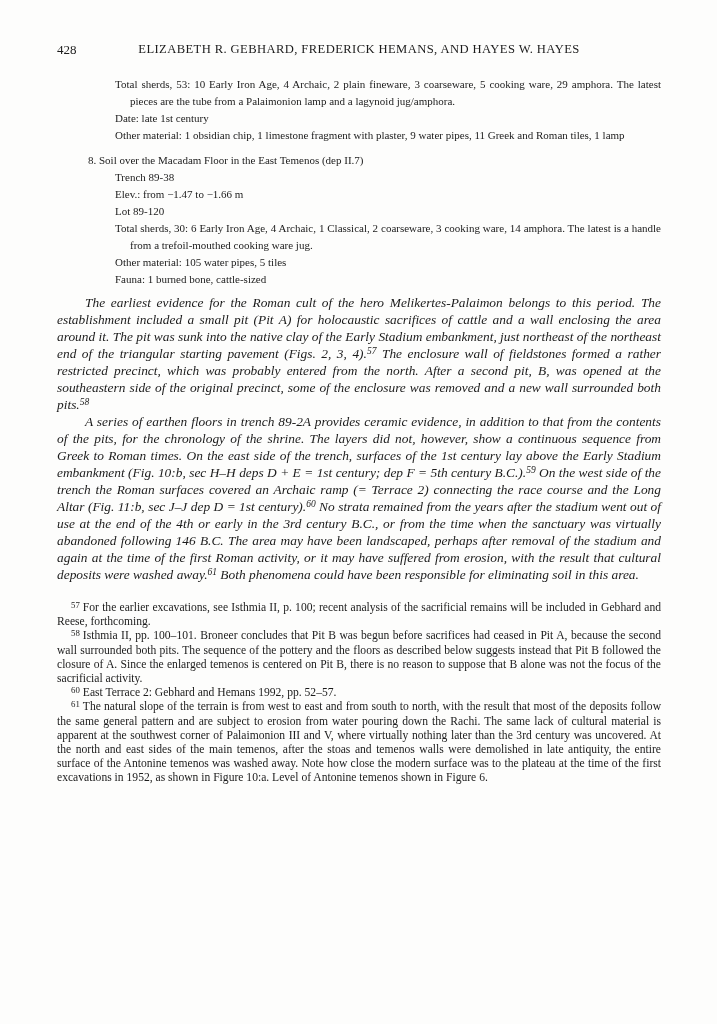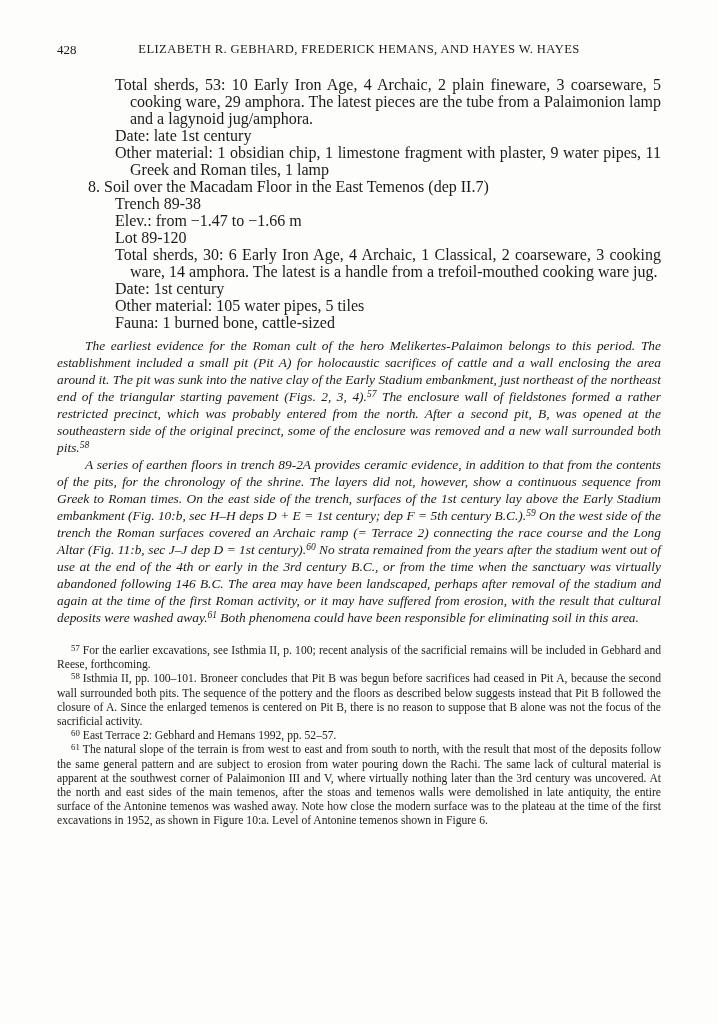--- a/index.html
+++ b/index.html
@@ -22,27 +22,27 @@
   .page-number {
     position: absolute; left: 0; top: 0;
     font-size: 13px;
   }
   .running-head {
     display: block; text-align: center;
     font-size: 12.6px; letter-spacing: 0.4px;
     white-space: nowrap;
   }
   
-  .catalog { font-size: 16px; line-height: 17px; }
+  .catalog { font-size: 11px; line-height: 17px; }
   .cat-line {
     padding-left: 73px; text-indent: -15px;
     text-align: justify;
   }
   .cat-heading {
-    padding-left: 31px; 
+    padding-left: 31px; margin-top: 8px;
   }
   
   .section-heading {
     margin-top: 20px;
     font-size: 14.6px; font-weight: normal;
     font-variant: small-caps;
     letter-spacing: 0.8px;
   }
   .body-copy { margin-top: 6px; }
   .body-para {
@@ -76,21 +76,20 @@
   <section class="catalog">
     <p class="cat-line">Total sherds, 53: 10 Early Iron Age, 4 Archaic, 2 plain fineware, 3 coarseware, 5 cooking ware, 29 amphora. The latest pieces are the tube from a Palaimonion lamp and a lagynoid jug/amphora.</p>
     <p class="cat-line">Date: late 1st century</p>
     <p class="cat-line">Other material: 1 obsidian chip, 1 limestone fragment with plaster, 9 water pipes, 11 Greek and Roman tiles, 1 lamp</p>
 
     <p class="cat-heading">8. Soil over the Macadam Floor in the East Temenos (dep II.7)</p>
     <p class="cat-line">Trench 89-38</p>
     <p class="cat-line">Elev.: from −1.47 to −1.66 m</p>
     <p class="cat-line">Lot 89-120</p>
     <p class="cat-line">Total sherds, 30: 6 Early Iron Age, 4 Archaic, 1 Classical, 2 coarseware, 3 cooking ware, 14 amphora. The latest is a handle from a trefoil-mouthed cooking ware jug.</p>
-    <p class="cat-line">Date: 1st century</p>
     <p class="cat-line">Other material: 105 water pipes, 5 tiles</p>
     <p class="cat-line">Fauna: 1 burned bone, cattle-sized</p>
   </section>
 
 
   <section class="body-copy">
     <p class="body-para"><span>The earliest evidence for the Roman cult of the hero Melikertes-Palaimon belongs to this period. The establishment included a small pit (Pit A) for holocaustic sacrifices of cattle and a wall enclosing the area around it. The pit was sunk into the native clay of the Early Stadium embankment, just northeast of the northeast end of the triangular starting pavement (Figs. 2, 3, 4).</span><sup class="fn-ref">57</sup><span> The enclosure wall of fieldstones formed a rather restricted precinct, which was probably entered from the north. After a second pit, B, was opened at the southeastern side of the original precinct, some of the enclosure was removed and a new wall surrounded both pits.</span><sup class="fn-ref">58</sup></p>
 
     <p class="body-para"><span>A series of earthen floors in trench 89-2A provides ceramic evidence, in addition to that from the contents of the pits, for the chronology of the shrine. The layers did not, however, show a continuous sequence from Greek to Roman times. On the east side of the trench, surfaces of the 1st century lay above the Early Stadium embankment (Fig. 10:b, sec H–H deps D + E = 1st century; dep F = 5th century B.C.).</span><sup class="fn-ref">59</sup><span> On the west side of the trench the Roman surfaces covered an Archaic ramp (= Terrace 2) connecting the race course and the Long Altar (Fig. 11:b, sec J–J dep D = 1st century).</span><sup class="fn-ref">60</sup><span> No strata remained from the years after the stadium went out of use at the end of the 4th or early in the 3rd century B.C., or from the time when the sanctuary was virtually abandoned following 146 B.C. The area may have been landscaped, perhaps after removal of the stadium and again at the time of the first Roman activity, or it may have suffered from erosion, with the result that cultural deposits were washed away.</span><sup class="fn-ref">61</sup><span> Both phenomena could have been responsible for eliminating soil in this area.</span></p>
   </section>

